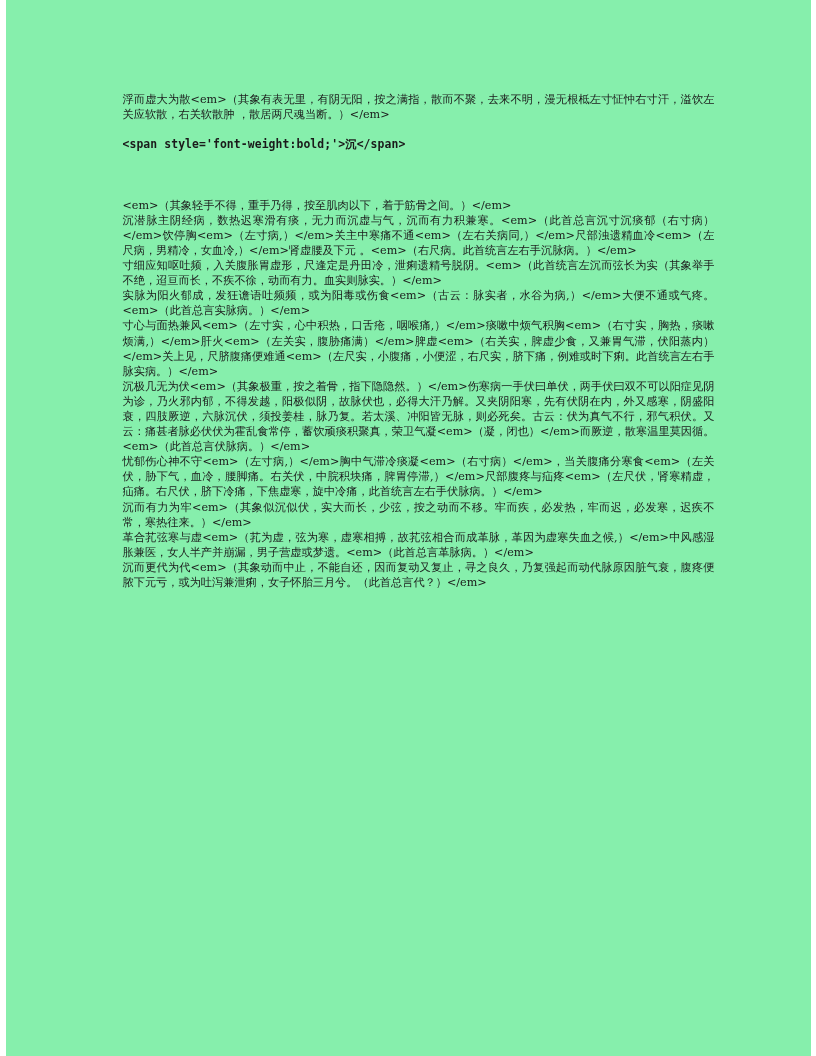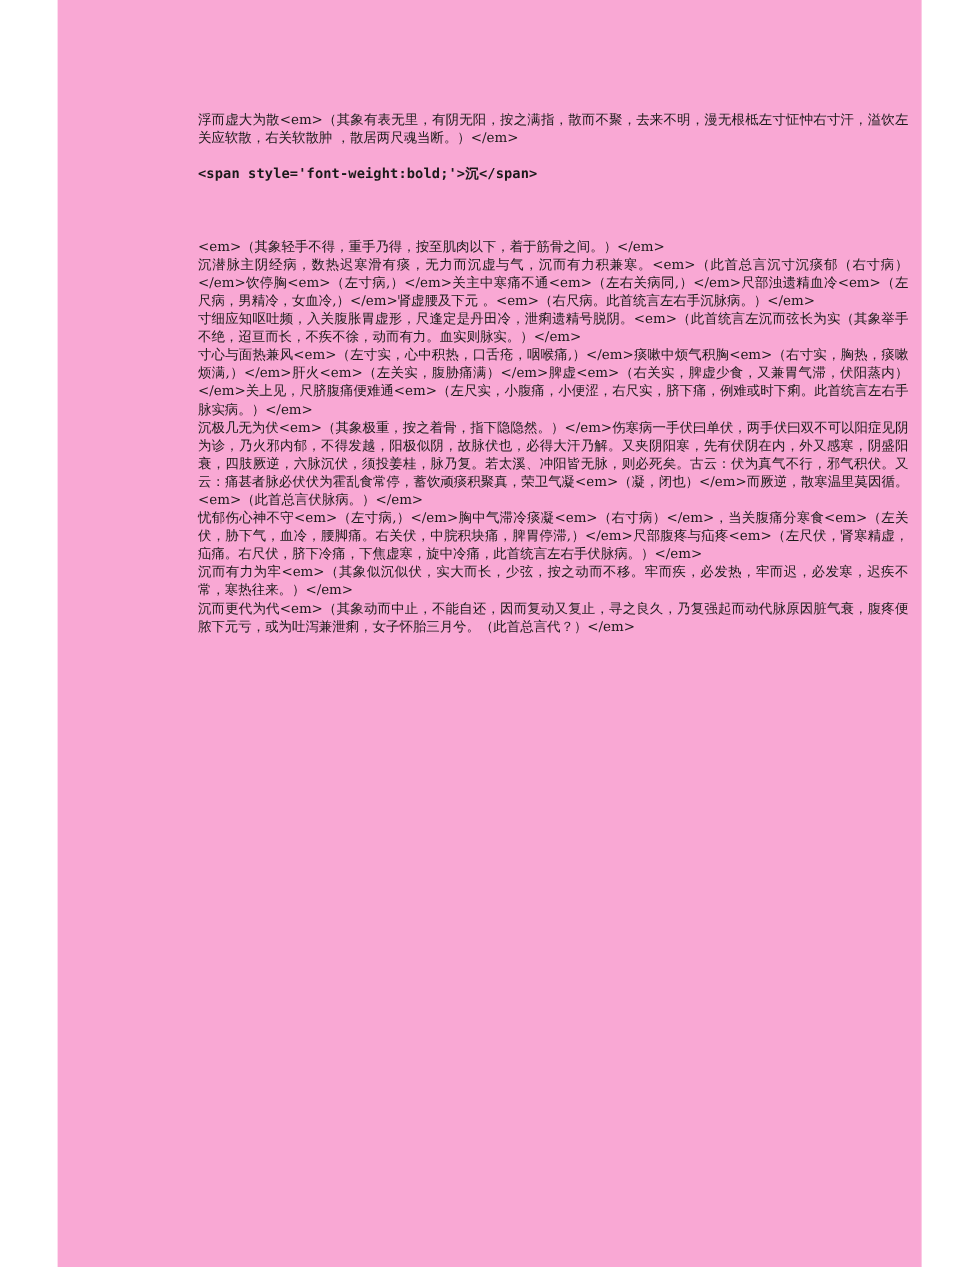--- a/index.html
+++ b/index.html
@@ -2,23 +2,23 @@
 <html><head>
 <meta charset="utf-8">
 <style>
   html, body {
     margin: 0;
     padding: 0;
     background: #ffffff;
   }
   .page {
     position: relative;
-    width: 720px;
+    width: 805px;
     height: 1056px;
-    background: #f9a8d4;
+    background: #86efac;
     margin: 0 auto;
     overflow: hidden;
   }
   .doc-body {
     position: absolute;
     left: 117px;
     top: 92px;
     width: 592px;
     font-family: "DejaVu Serif", "Liberation Serif", serif;
     font-size: 11.2px;
@@ -63,23 +63,25 @@
 
     <div class="code-line">&lt;span style='font-weight:bold;'&gt;沉&lt;/span&gt;</div>
 
     <div class="blank-line"></div>
     <div class="blank-line"></div>
     <div class="blank-line"></div>
 
     <div class="para">&lt;em&gt;（其象轻手不得，重手乃得，按至肌肉以下，着于筋骨之间。）&lt;/em&gt;</div>
     <div class="para">沉潜脉主阴经病，数热迟寒滑有痰，无力而沉虚与气，沉而有力积兼寒。&lt;em&gt;（此首总言沉寸沉痰郁（右寸病）&lt;/em&gt;饮停胸&lt;em&gt;（左寸病,）&lt;/em&gt;关主中寒痛不通&lt;em&gt;（左右关病同,）&lt;/em&gt;尺部浊遗精血冷&lt;em&gt;（左尺病，男精冷，女血冷,）&lt;/em&gt;肾虚腰及下元 。&lt;em&gt;（右尺病。此首统言左右手沉脉病。）&lt;/em&gt;</div>
     <div class="para">寸细应知呕吐频，入关腹胀胃虚形，尺逢定是丹田冷，泄痢遗精号脱阴。&lt;em&gt;（此首统言左沉而弦长为实（其象举手不绝，迢亘而长，不疾不徐，动而有力。血实则脉实。）&lt;/em&gt;</div>
+    <div class="para">实脉为阳火郁成，发狂谵语吐频频，或为阳毒或伤食&lt;em&gt;（古云：脉实者，水谷为病,）&lt;/em&gt;大便不通或气疼。&lt;em&gt;（此首总言实脉病。）&lt;/em&gt;</div>
     <div class="para">寸心与面热兼风&lt;em&gt;（左寸实，心中积热，口舌疮，咽喉痛,）&lt;/em&gt;痰嗽中烦气积胸&lt;em&gt;（右寸实，胸热，痰嗽烦满,）&lt;/em&gt;肝火&lt;em&gt;（左关实，腹胁痛满）&lt;/em&gt;脾虚&lt;em&gt;（右关实，脾虚少食，又兼胃气滞，伏阳蒸内）&lt;/em&gt;关上见，尺脐腹痛便难通&lt;em&gt;（左尺实，小腹痛，小便涩，右尺实，脐下痛，例难或时下痢。此首统言左右手脉实病。）&lt;/em&gt;</div>
     <div class="para">沉极几无为伏&lt;em&gt;（其象极重，按之着骨，指下隐隐然。）&lt;/em&gt;伤寒病一手伏曰单伏，两手伏曰双不可以阳症见阴为诊，乃火邪内郁，不得发越，阳极似阴，故脉伏也，必得大汗乃解。又夹阴阳寒，先有伏阴在内，外又感寒，阴盛阳衰，四肢厥逆，六脉沉伏，须投姜桂，脉乃复。若太溪、冲阳皆无脉，则必死矣。古云：伏为真气不行，邪气积伏。又云：痛甚者脉必伏伏为霍乱食常停，蓄饮顽痰积聚真，荣卫气凝&lt;em&gt;（凝，闭也）&lt;/em&gt;而厥逆，散寒温里莫因循。&lt;em&gt;（此首总言伏脉病。）&lt;/em&gt;</div>
     <div class="para">忧郁伤心神不守&lt;em&gt;（左寸病,）&lt;/em&gt;胸中气滞冷痰凝&lt;em&gt;（右寸病）&lt;/em&gt;，当关腹痛分寒食&lt;em&gt;（左关伏，胁下气，血冷，腰脚痛。右关伏，中脘积块痛，脾胃停滞,）&lt;/em&gt;尺部腹疼与疝疼&lt;em&gt;（左尺伏，肾寒精虚，疝痛。右尺伏，脐下冷痛，下焦虚寒，旋中冷痛，此首统言左右手伏脉病。）&lt;/em&gt;</div>
     <div class="para">沉而有力为牢&lt;em&gt;（其象似沉似伏，实大而长，少弦，按之动而不移。牢而疾，必发热，牢而迟，必发寒，迟疾不常，寒热往来。）&lt;/em&gt;</div>
+    <div class="para">革合芤弦寒与虚&lt;em&gt;（芤为虚，弦为寒，虚寒相搏，故芤弦相合而成革脉，革因为虚寒失血之候,）&lt;/em&gt;中风感湿胀兼医，女人半产并崩漏，男子营虚或梦遗。&lt;em&gt;（此首总言革脉病。）&lt;/em&gt;</div>
     <div class="para">沉而更代为代&lt;em&gt;（其象动而中止，不能自还，因而复动又复止，寻之良久，乃复强起而动代脉原因脏气衰，腹疼便脓下元亏，或为吐泻兼泄痢，女子怀胎三月兮。（此首总言代？）&lt;/em&gt;</div>
 
     <div class="blank-line"></div>
 
 
   </div>
 </div>
 
 </body></html>

